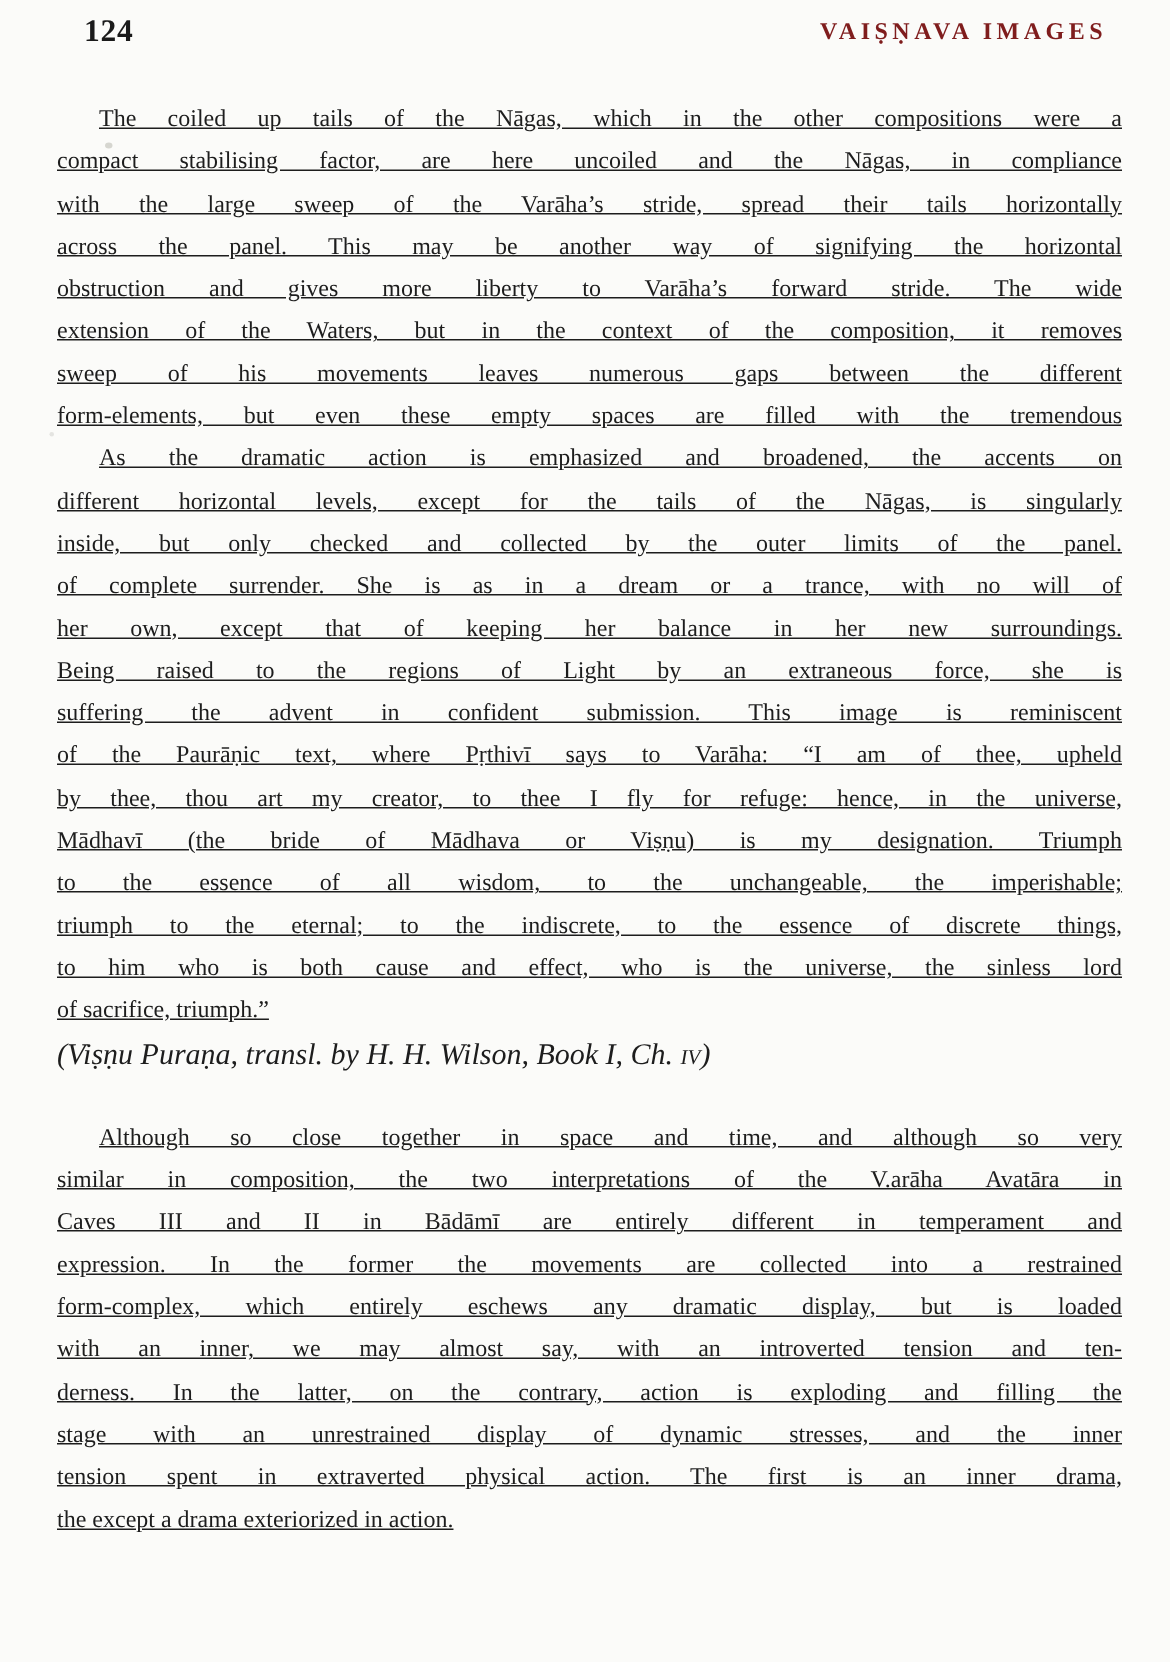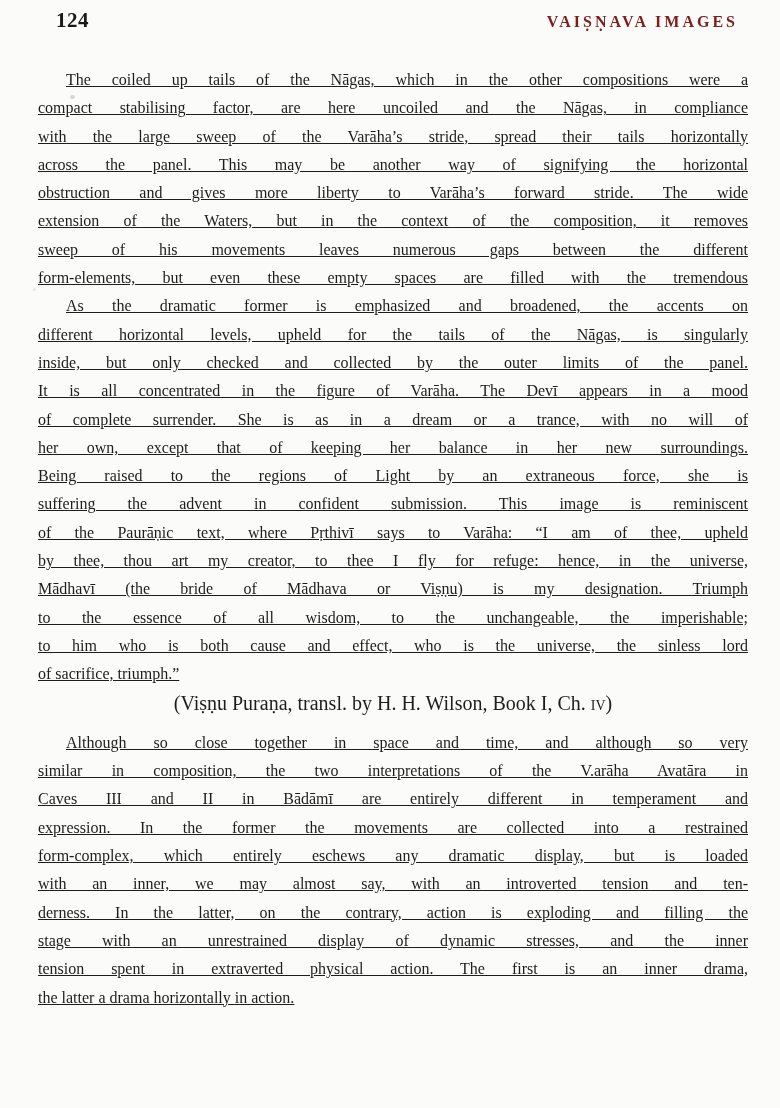--- a/index.html
+++ b/index.html
@@ -48,25 +48,26 @@
     white-space: nowrap;
     overflow: visible;
     text-decoration: underline;
   }
   .line.indent { text-indent: 28px; }
   .line.end { text-align-last: left; }
   .citation {
     font-size: 20px;
     line-height: 28.3px;
     height: 28.3px;
-    text-align: center;
+    text-align: left;
     white-space: nowrap;
+    font-style: italic;
   }
   .smallcaps { font-variant: small-caps; }
-  .para.gap { margin-top: 12px; }
+  .para.gap { margin-top: 28px; }
   .scan-smudge {
     position: absolute;
     background: #d6d6d0;
     border-radius: 50%;
   }
   .smudge-a { left: 70px; top: 95px; width: 5px; height: 4px; }
   .smudge-b { left: 33px; top: 288px; width: 3px; height: 3px; opacity: .6; }
 </style>
 </head>
 <body>
@@ -80,44 +81,44 @@
       <div class="line indent">The coiled up tails of the Nāgas, which in the other compositions were a</div>
       <div class="line">compact stabilising factor, are here uncoiled and the Nāgas, in compliance</div>
       <div class="line">with the large sweep of the Varāha’s stride, spread their tails horizontally</div>
       <div class="line">across the panel. This may be another way of signifying the horizontal</div>
       <div class="line">obstruction and gives more liberty to Varāha’s forward stride. The wide</div>
       <div class="line">extension of the Waters, but in the context of the composition, it removes</div>
       <div class="line">sweep of his movements leaves numerous gaps between the different</div>
       <div class="line">form-elements, but even these empty spaces are filled with the tremendous</div>
     </div>
     <div class="para">
-      <div class="line indent">As the dramatic former is emphasized and broadened, the accents on</div>
-      <div class="line">different horizontal levels, upheld for the tails of the Nāgas, is singularly</div>
+      <div class="line indent">As the dramatic action is emphasized and broadened, the accents on</div>
+      <div class="line">different horizontal levels, except for the tails of the Nāgas, is singularly</div>
       <div class="line">inside, but only checked and collected by the outer limits of the panel.</div>
-      <div class="line">It is all concentrated in the figure of Varāha. The Devī appears in a mood</div>
       <div class="line">of complete surrender. She is as in a dream or a trance, with no will of</div>
       <div class="line">her own, except that of keeping her balance in her new surroundings.</div>
       <div class="line">Being raised to the regions of Light by an extraneous force, she is</div>
       <div class="line">suffering the advent in confident submission. This image is reminiscent</div>
       <div class="line">of the Paurāṇic text, where Pṛthivī says to Varāha: “I am of thee, upheld</div>
       <div class="line">by thee, thou art my creator, to thee I fly for refuge: hence, in the universe,</div>
       <div class="line">Mādhavī (the bride of Mādhava or Viṣṇu) is my designation. Triumph</div>
       <div class="line">to the essence of all wisdom, to the unchangeable, the imperishable;</div>
+      <div class="line">triumph to the eternal; to the indiscrete, to the essence of discrete things,</div>
       <div class="line">to him who is both cause and effect, who is the universe, the sinless lord</div>
       <div class="line end">of sacrifice, triumph.”</div>
     </div>
     <div class="citation"><span>(Viṣṇu Puraṇa, transl. by H. H. Wilson, Book I, Ch. </span><span class="smallcaps">iv</span><span>)</span></div>
     <div class="para gap">
       <div class="line indent">Although so close together in space and time, and although so very</div>
       <div class="line">similar in composition, the two interpretations of the V.arāha Avatāra in</div>
       <div class="line">Caves III and II in Bādāmī are entirely different in temperament and</div>
       <div class="line">expression. In the former the movements are collected into a restrained</div>
       <div class="line">form-complex, which entirely eschews any dramatic display, but is loaded</div>
       <div class="line">with an inner, we may almost say, with an introverted tension and ten-</div>
       <div class="line">derness. In the latter, on the contrary, action is exploding and filling the</div>
       <div class="line">stage with an unrestrained display of dynamic stresses, and the inner</div>
       <div class="line">tension spent in extraverted physical action. The first is an inner drama,</div>
-      <div class="line end">the latter a drama horizontally in action.</div>
+      <div class="line end">the except a drama exteriorized in action.</div>
     </div>
   </div>
 
 <div class="scan-smudge smudge-a"></div>
 <div class="scan-smudge smudge-b"></div>
 
 </body></html>

